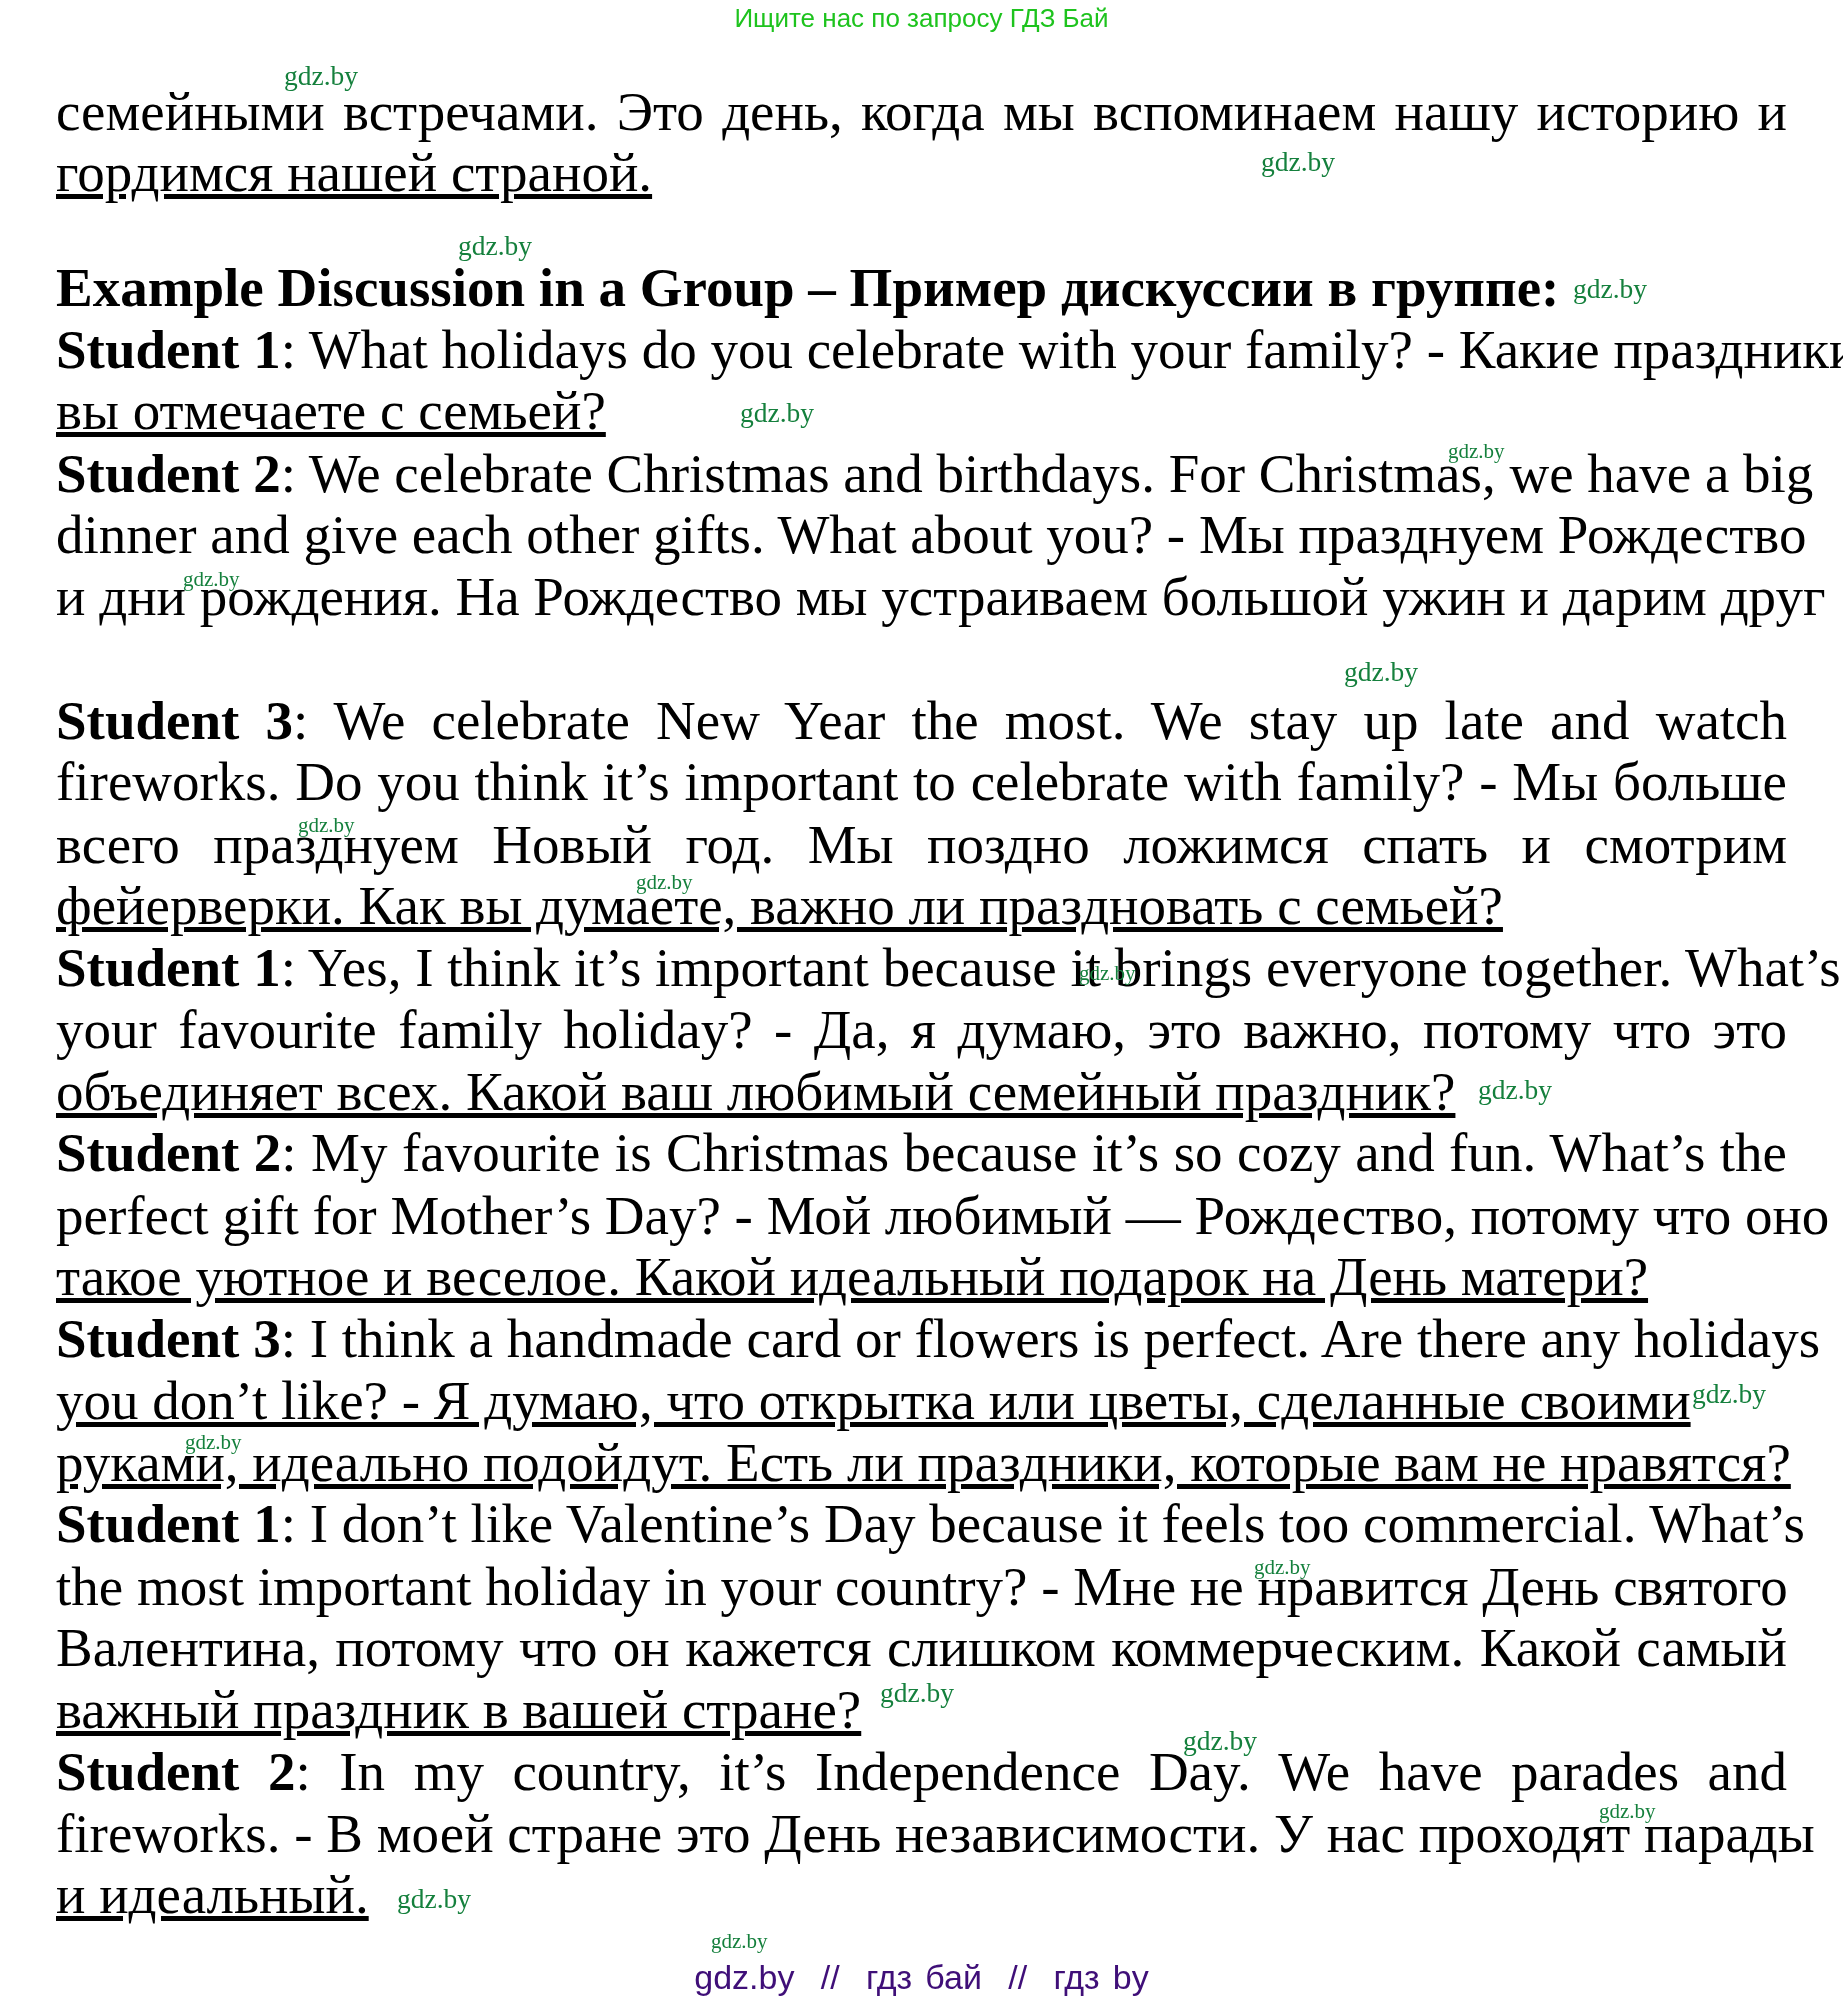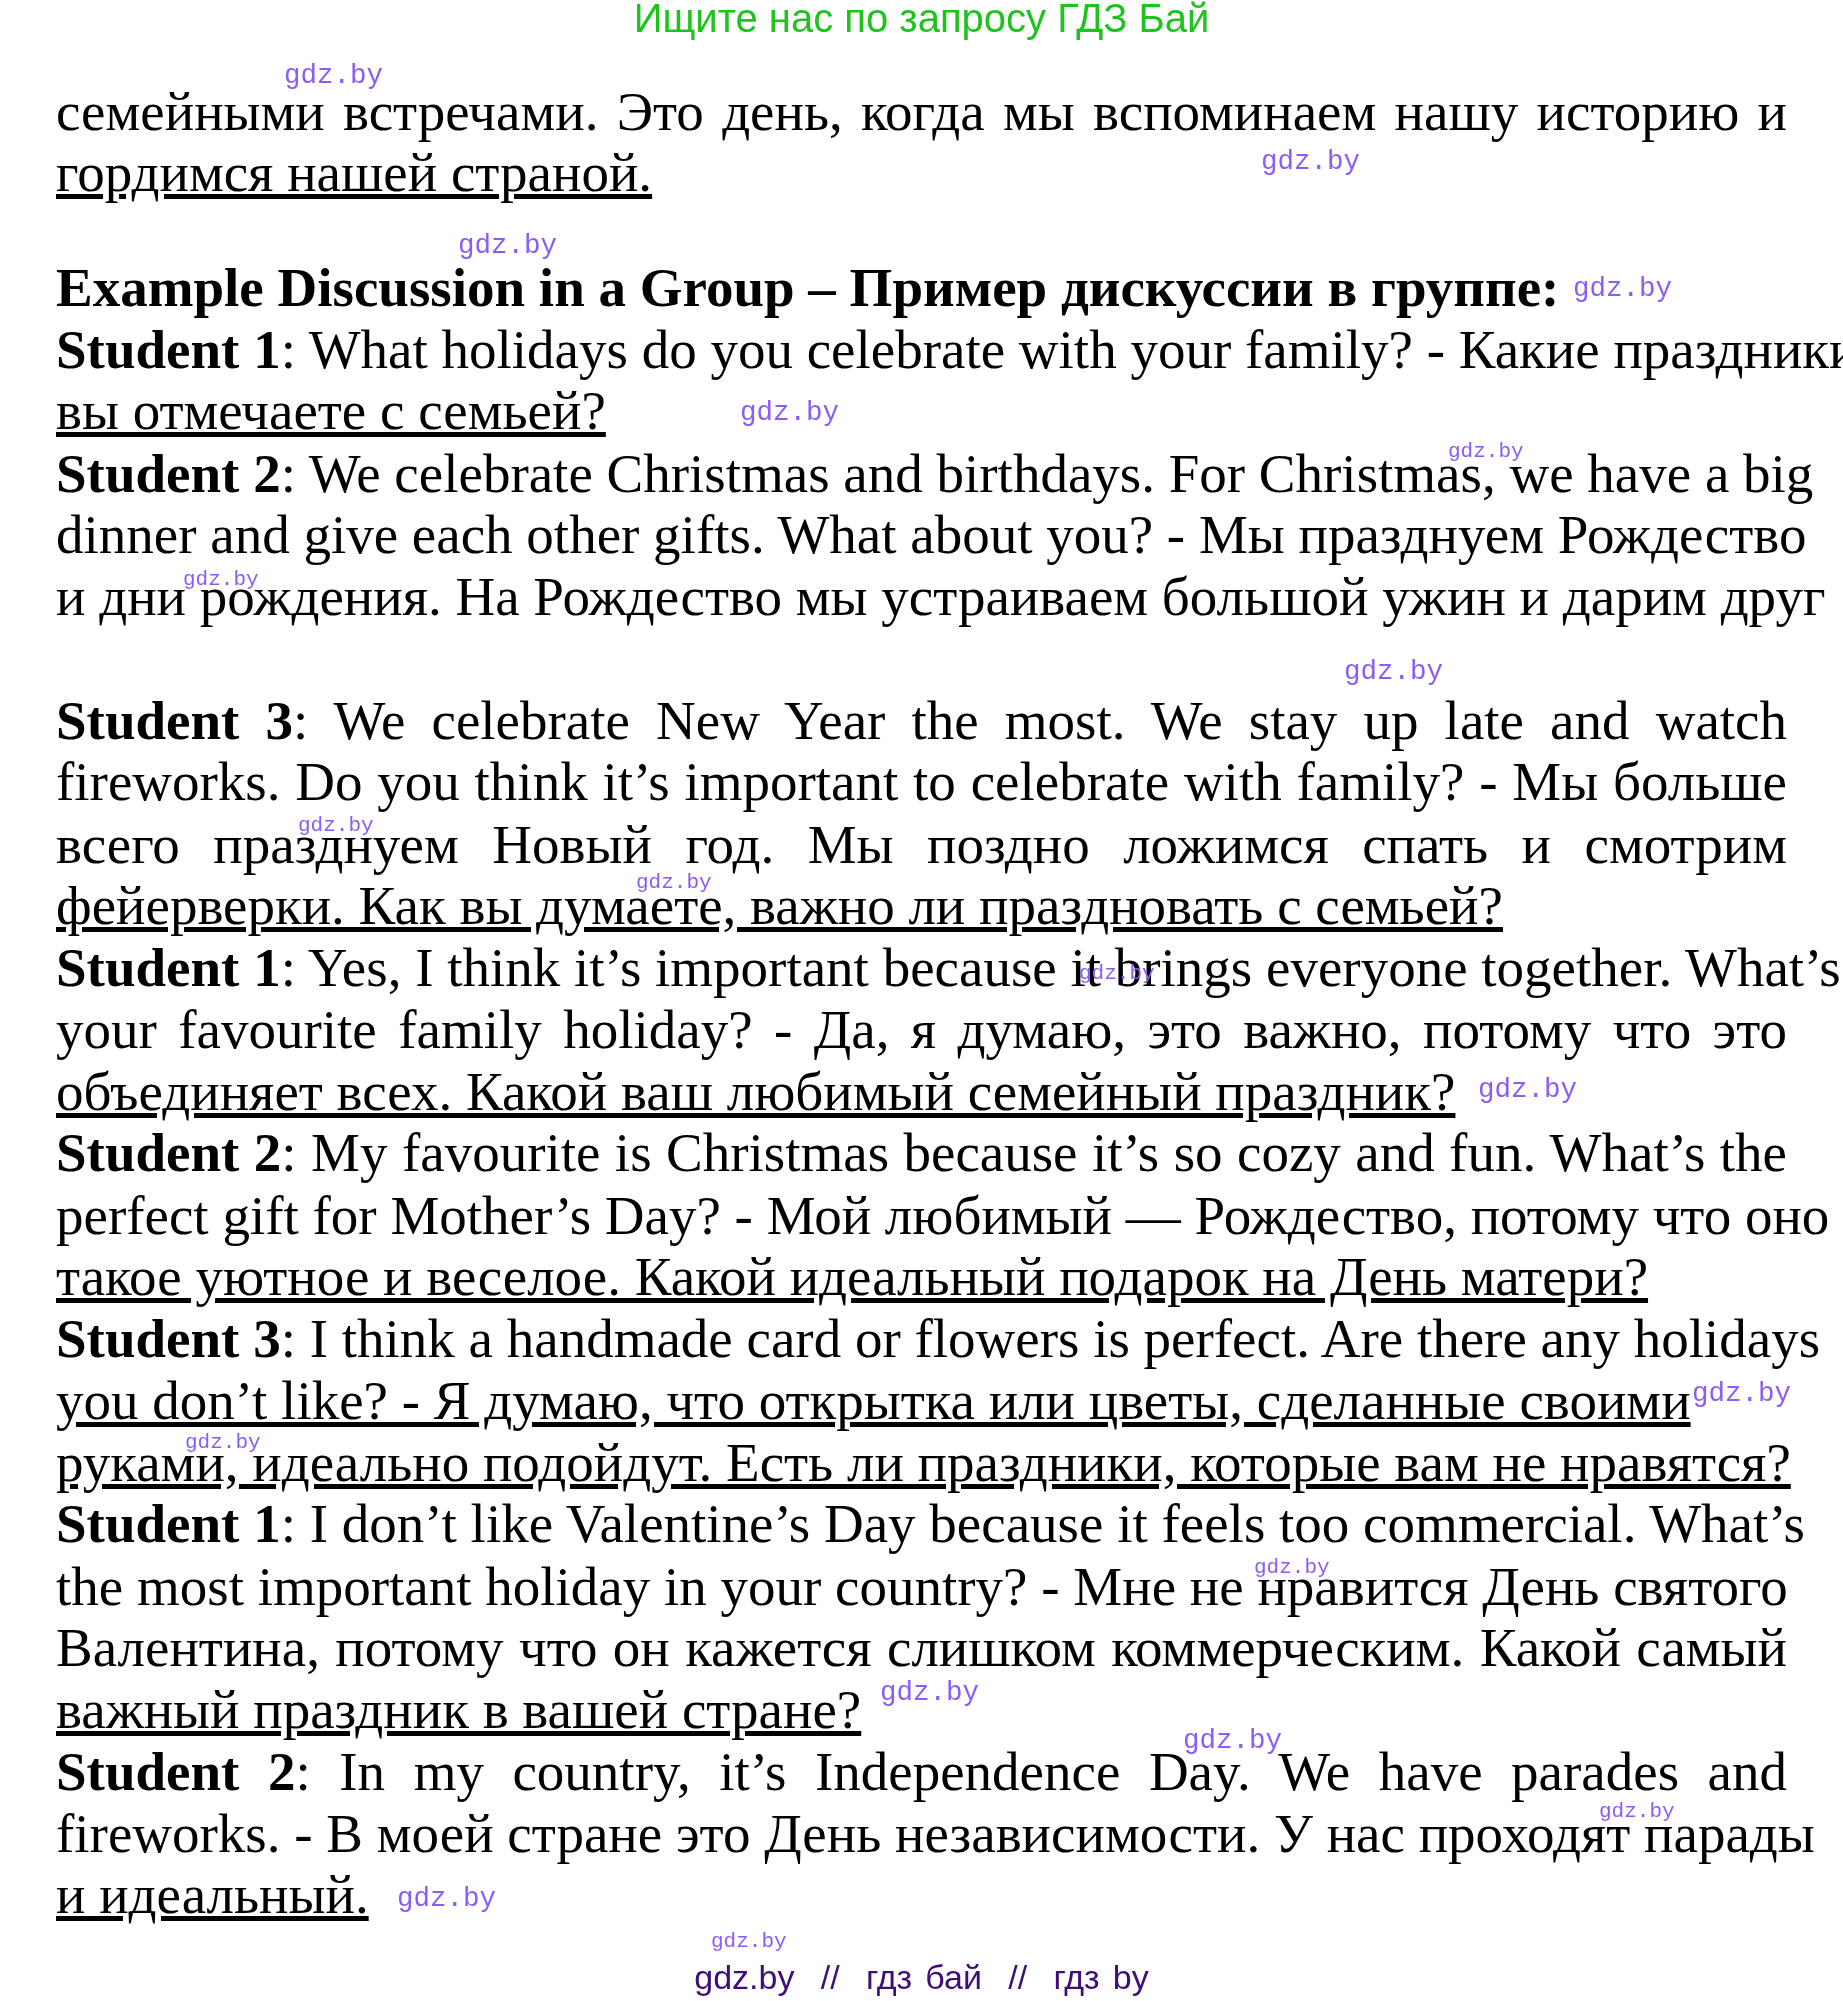--- a/index.html
+++ b/index.html
@@ -1,40 +1,40 @@
 <!DOCTYPE html>
 <html style="font-size:14.7px"><head>
 <meta charset="utf-8">
 <style>
   html, body { margin: 0; padding: 0; background: #ffffff; }
   body { width: 1843px; height: 2001px; position: relative; overflow: hidden; }
   .header {
     position: absolute; left: 0; top: 0; width: 1843px; height: 40px;
     text-align: center; color: #1ec31e;
-    font-family: "Liberation Sans", sans-serif; font-size: 40px; line-height: 37px;
+    font-family: "Liberation Sans", sans-serif; font-size: 26px; line-height: 37px;
   }
   .footer {
     position: absolute; left: 0; top: 1954px; width: 1843px; height: 46px;
     text-align: center; color: #3f0f78;
     font-family: "Liberation Sans", sans-serif; font-size: 34px; line-height: 46px;
     word-spacing: 3.7px;
   }
   .doc { position: absolute; left: 0; top: 0; width: 1843px; height: 1829px; }
   .line {
     position: absolute; left: 56px; width: 1731px; height: 62px;
     font-family: "Liberation Serif", serif; font-size: 55px; line-height: 62px;
     color: #000; white-space: nowrap; overflow: visible;
     text-align: justify; text-align-last: justify;
   }
   .line.last { text-align: right; text-align-last: left; text-decoration: underline; }
   .line.heading { font-weight: bold; text-align: left; text-align-last: left; }
   .speaker { font-weight: bold; }
   .wm {
-    position: absolute; font-family: Liberation Mono, monospace;
-    color: #8b5cf6; line-height: 1; white-space: nowrap;
+    position: absolute; font-family: Liberation Serif, serif;
+    color: #15803d; line-height: 1; white-space: nowrap;
   }
   .wm.L { font-size: 27.5px; }
   .wm.S { font-size: 21px; }
 </style>
 </head>
 <body>
 
 <div class="header">
   <span>Ищите нас по запросу ГДЗ Бай</span>
 </div>

